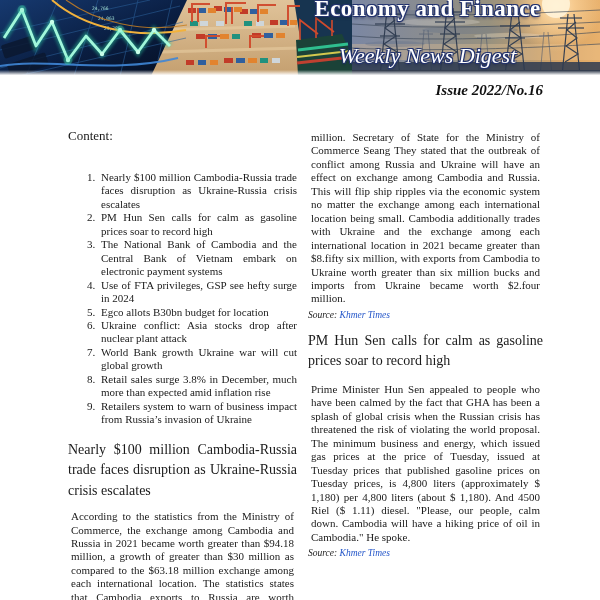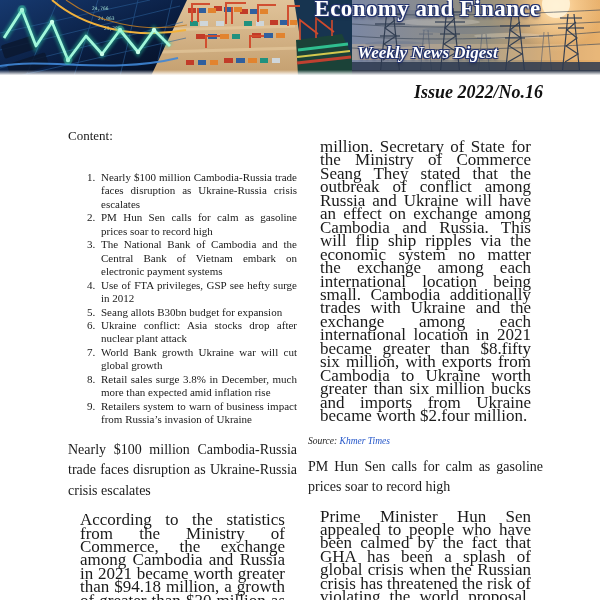--- a/index.html
+++ b/index.html
@@ -19,46 +19,46 @@
   }
   .banner-title {
     position: absolute; top: -4px; left: 295px; width: 265px; text-align: center;
     font-size: 23px; font-weight: bold; color: #ffffff; letter-spacing: .4px;
     text-shadow: -1px -1px 0 #23336e, 1px -1px 0 #23336e, -1px 1px 0 #23336e,
                  1px 1px 0 #23336e, 0 2px 3px rgba(12,22,64,.65);
     white-space: nowrap;
   }
   .banner-subtitle {
     position: absolute; top: 43px; left: 295px; width: 265px; text-align: center;
-    font-size: 17px; font-style: italic; font-weight: bold; color: #ffffff;
+    font-size: 22px; font-style: italic; font-weight: normal; color: #ffffff;
     text-shadow: -1px -1px 0 #23336e, 1px -1px 0 #23336e, -1px 1px 0 #23336e,
                  1px 1px 0 #23336e, 0 2px 3px rgba(12,22,64,.65);
     white-space: nowrap;
   }
   .issue-line {
     position: absolute; top: 82px; right: 57px;
-    font-size: 18px; font-weight: bold; font-style: italic; color: #111;
+    font-size: 15px; font-weight: bold; font-style: italic; color: #111;
   }
 
   
   .columns { position: absolute; top: 128px; left: 68px; width: 475px; display: flex; gap: 11px; }
   .col-left  { width: 229px; }
   .col-right { width: 235px; }
 
   .toc-heading { font-size: 13px; font-weight: 400; line-height: 15px; margin: 0 0 28px; }
   .toc-list { margin: 0; padding: 0 0 0 30px; font-size: 11px; line-height: 13.45px; }
   .toc-list li { text-align: justify; margin: 0; padding-left: 3px; }
 
   .article-heading {
     font-size: 14px; font-weight: 400; line-height: 20.5px;
     text-align: justify; margin: 13px 0 9px;
   }
   .col-right .article-heading { margin: 10px 0 11px; }
 
-  .body-text { font-size: 17px; line-height: 13.45px; text-align: justify; margin: 12px; }
+  .body-text { font-size: 11px; line-height: 13.45px; text-align: justify; margin: 3px; }
 
   .source-line { font-size: 9.5px; line-height: 12px; font-style: italic; margin: 1px 0 9px; }
   .source-link { color: #2456c9; cursor: pointer; }
 </style>
 </head>
 <body>
 
 <div class="page">
 
   <header class="banner">
@@ -266,22 +266,22 @@
   <div class="issue-line">Issue 2022/No.16</div>
 
   <main class="columns">
 
     <section class="col col-left">
       <h3 class="toc-heading">Content:</h3>
       <ol class="toc-list">
         <li>Nearly $100 million Cambodia-Russia trade faces disruption as Ukraine-Russia crisis escalates</li>
         <li>PM Hun Sen calls for calm as gasoline prices soar to record high</li>
         <li>The National Bank of Cambodia and the Central Bank of Vietnam embark on electronic payment systems</li>
-        <li>Use of FTA privileges, GSP see hefty surge in 2012</li>
-        <li>Seang allots B30bn budget for expansion</li>
+        <li>Use of FTA privileges, GSP see hefty surge in 2024</li>
+        <li>Egco allots B30bn budget for location</li>
         <li>Ukraine conflict: Asia stocks drop after nuclear plant attack</li>
         <li>World Bank growth Ukraine war will cut global growth</li>
         <li>Retail sales surge 3.8% in December, much more than expected amid inflation rise</li>
         <li>Retailers system to warn of business impact from Russia’s invasion of Ukraine</li>
       </ol>
       <h2 class="article-heading">Nearly $100 million Cambodia-Russia trade faces disruption as Ukraine-Russia crisis escalates</h2>
       <p class="body-text">According to the statistics from the Ministry of Commerce, the exchange among Cambodia and Russia in 2021 became worth greater than $94.18 million, a growth of greater than $30 million as compared to the $63.18 million exchange among each international location. The statistics states that Cambodia exports to Russia are worth $59.fiftyfour million, even as</p>
     </section>
 
     <section class="col col-right">

